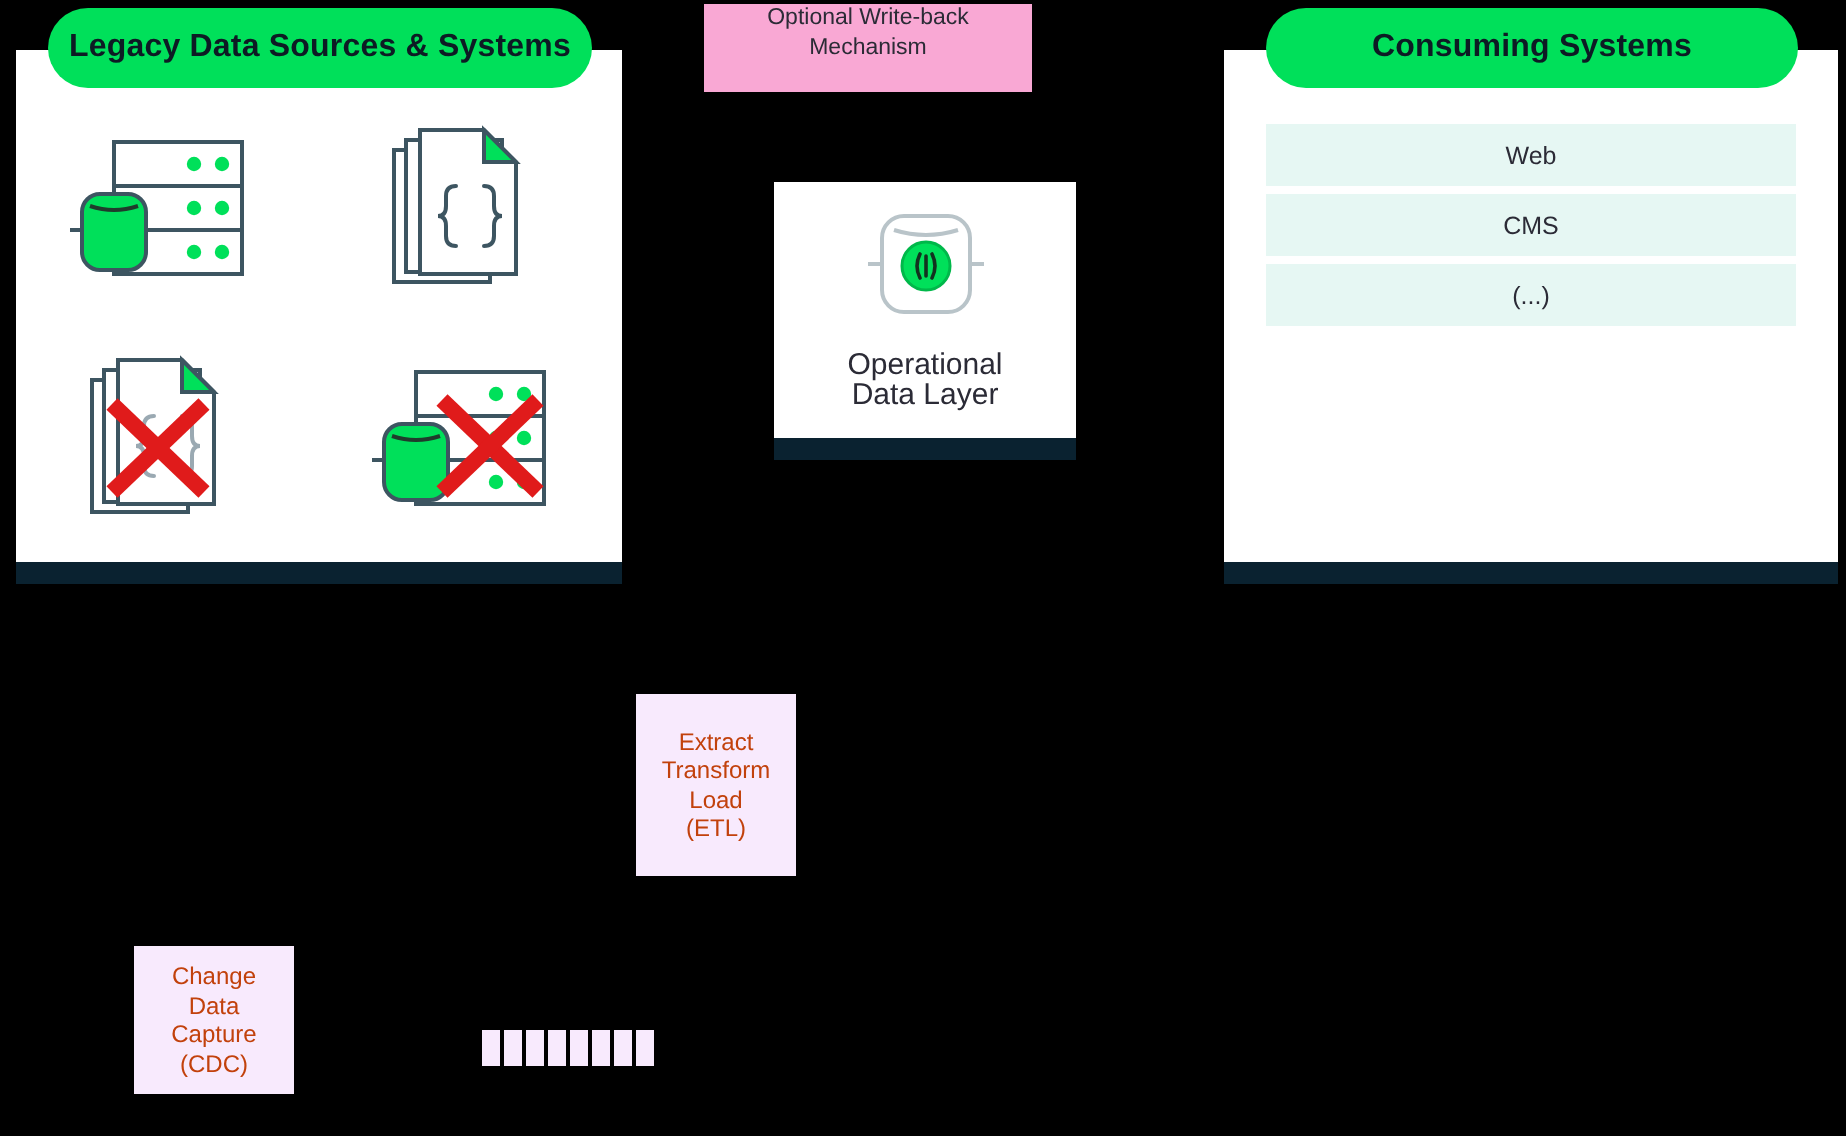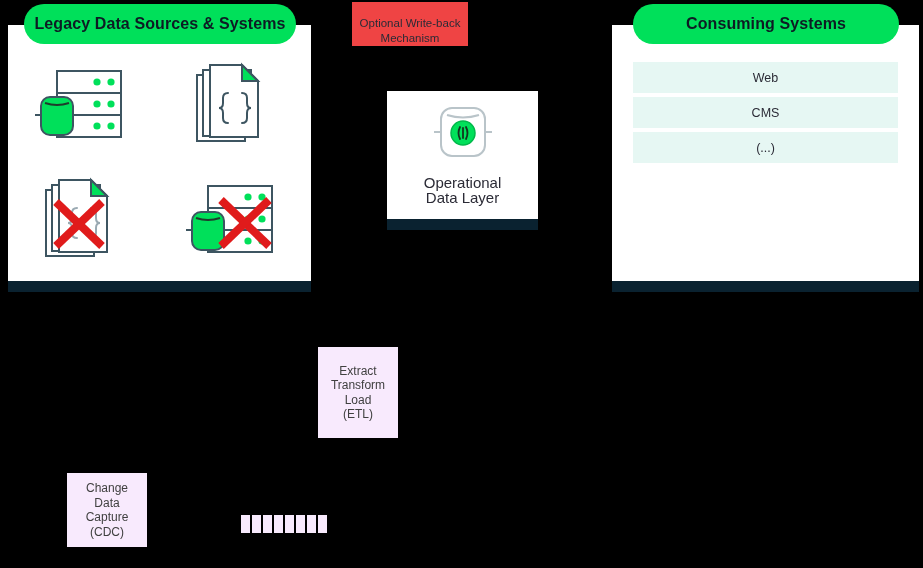--- a/index.html
+++ b/index.html
@@ -71,29 +71,29 @@
     align-items: center;
     justify-items: center;
   }
   .icon-cell { position: relative; width: 110px; height: 100px; }
 
   
   #writeback-box {
     position: absolute;
     left: 352px;
     top: 2px;
-    width: 116px;
+    width: 164px;
     height: 44px;
-    background: #ef4444;
+    background: #f9a8d4;
     color: #2b2b36;
     font-size: 11.5px;
     line-height: 15px;
     text-align: center;
     display: flex;
-    align-items: flex-end;
+    align-items: flex-start;
     justify-content: center;
   }
 
   #odl-card {
     left: 387px;
     top: 91px;
     width: 151px;
     height: 128px;
   }
   #odl-icon-wrap {
@@ -142,21 +142,21 @@
     font-size: 12.5px;
     display: flex;
     align-items: center;
     justify-content: center;
   }
 
   
   .proc-box {
     position: absolute;
     background: #f8eafd;
-    color: #404040;
+    color: #c2410c;
     font-size: 12px;
     line-height: 14.5px;
     text-align: center;
     display: flex;
     align-items: center;
     justify-content: center;
   }
   #etl-box  { left: 318px; top: 347px; width: 80px; height: 91px; }
   #cdc-box  { left: 67px;  top: 473px; width: 80px; height: 74px; }
 

